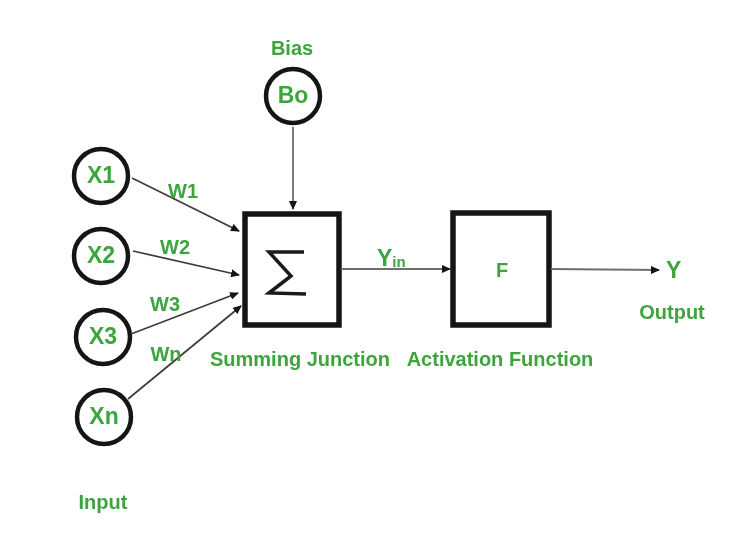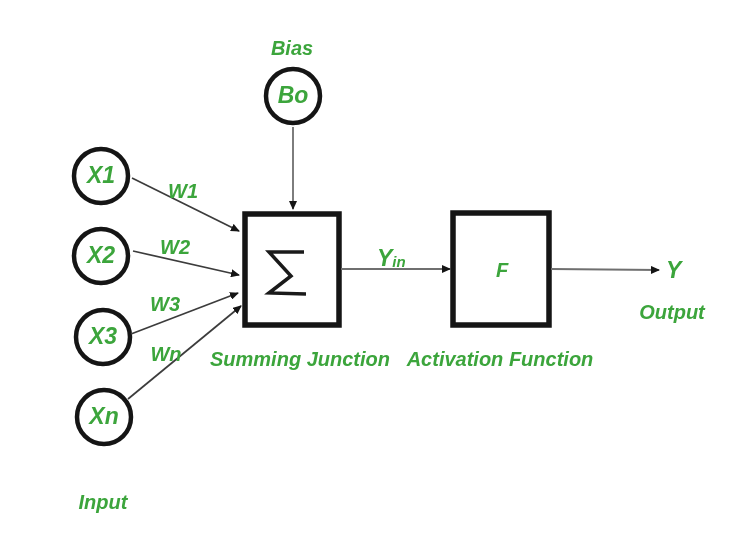--- a/index.html
+++ b/index.html
@@ -8,21 +8,20 @@
     background: #ffffff;
     width: 750px;
     height: 547px;
     overflow: hidden;
   }
   .stage {
     position: relative;
     width: 750px;
     height: 547px;
     background: #ffffff;
-    font-style: italic;
   }
   svg { display: block; }
 
   .node-circle {
     fill: #ffffff;
     stroke: #151515;
     stroke-width: 4.5;
   }
   .func-box {
     fill: #ffffff;

